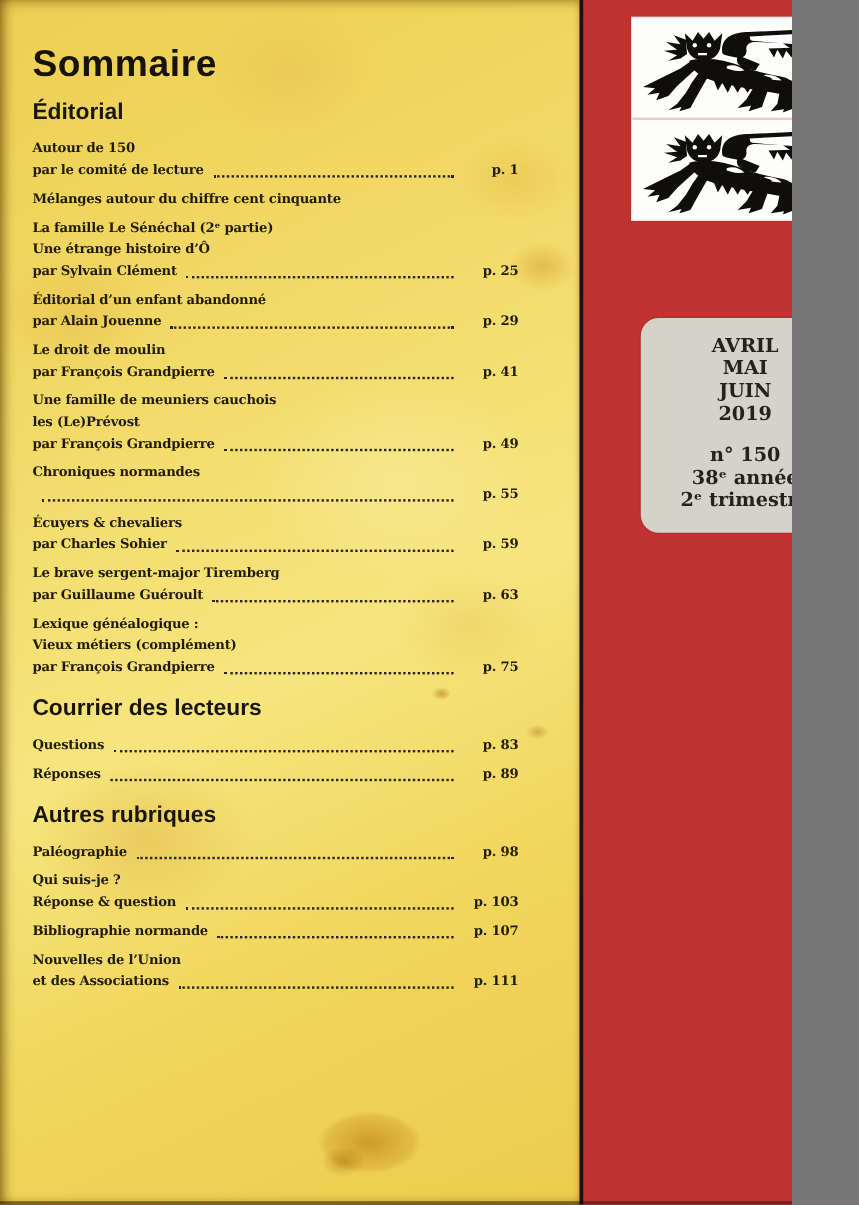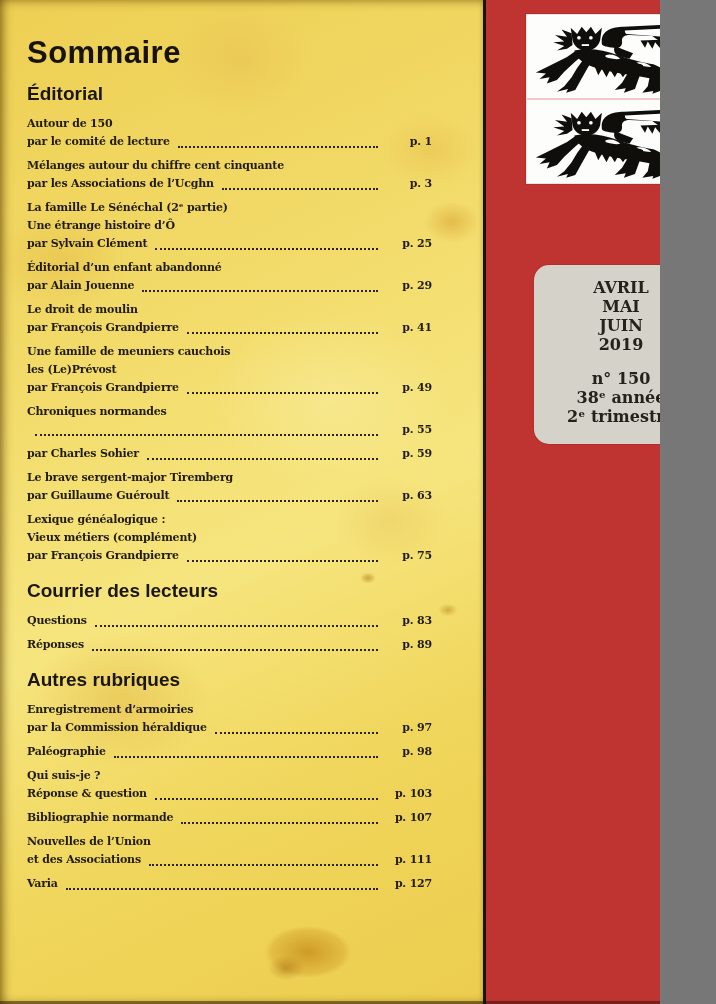--- a/index.html
+++ b/index.html
@@ -114,25 +114,20 @@
         <div class="entry">
           <div class="entry-line">Autour de 150</div>
           <div class="entry-row">
             <span class="entry-tail">par le comité de lecture</span>
             <span class="leader"></span>
             <span class="page-num">p. 1</span>
           </div>
         </div>
         <div class="entry">
           <div class="entry-line">Mélanges autour du chiffre cent cinquante</div>
-          <div class="entry-row">
-            <span class="entry-tail">par les Associations de l’Ucghn</span>
-            <span class="leader"></span>
-            <span class="page-num">p. 3</span>
-          </div>
         </div>
         <div class="entry">
           <div class="entry-line">La famille Le Sénéchal (2ᵉ partie)</div>
           <div class="entry-line">Une étrange histoire d’Ô</div>
           <div class="entry-row">
             <span class="entry-tail">par Sylvain Clément</span>
             <span class="leader"></span>
             <span class="page-num">p. 25</span>
           </div>
         </div>
@@ -163,20 +158,21 @@
         </div>
         <div class="entry">
           <div class="entry-line">Chroniques normandes</div>
           <div class="entry-row">
             <span class="entry-tail"></span>
             <span class="leader"></span>
             <span class="page-num">p. 55</span>
           </div>
         </div>
         <div class="entry">
+          <div class="entry-line">Écuyers &amp; chevaliers</div>
           <div class="entry-row">
             <span class="entry-tail">par Charles Sohier</span>
             <span class="leader"></span>
             <span class="page-num">p. 59</span>
           </div>
         </div>
         <div class="entry">
           <div class="entry-line">Le brave sergent-major Tiremberg</div>
           <div class="entry-row">
             <span class="entry-tail">par Guillaume Guéroult</span>
@@ -203,28 +199,20 @@
         </div>
         <div class="entry">
           <div class="entry-row">
             <span class="entry-tail">Réponses</span>
             <span class="leader"></span>
             <span class="page-num">p. 89</span>
           </div>
         </div>
         <div class="section-heading">Autres rubriques</div>
         <div class="entry">
-          <div class="entry-line">Enregistrement d’armoiries</div>
-          <div class="entry-row">
-            <span class="entry-tail">par la Commission héraldique</span>
-            <span class="leader"></span>
-            <span class="page-num">p. 97</span>
-          </div>
-        </div>
-        <div class="entry">
           <div class="entry-row">
             <span class="entry-tail">Paléographie</span>
             <span class="leader"></span>
             <span class="page-num">p. 98</span>
           </div>
         </div>
         <div class="entry">
           <div class="entry-line">Qui suis-je ?</div>
           <div class="entry-row">
             <span class="entry-tail">Réponse &amp; question</span>
@@ -238,27 +226,20 @@
             <span class="leader"></span>
             <span class="page-num">p. 107</span>
           </div>
         </div>
         <div class="entry">
           <div class="entry-line">Nouvelles de l’Union</div>
           <div class="entry-row">
             <span class="entry-tail">et des Associations</span>
             <span class="leader"></span>
             <span class="page-num">p. 111</span>
-          </div>
-        </div>
-        <div class="entry">
-          <div class="entry-row">
-            <span class="entry-tail">Varia</span>
-            <span class="leader"></span>
-            <span class="page-num">p. 127</span>
           </div>
         </div>
       </div>
   </div>
 
   <div class="divider"></div>
 
   <div class="red-panel">
     <div class="lion-box">
       <div class="lion-cell">

